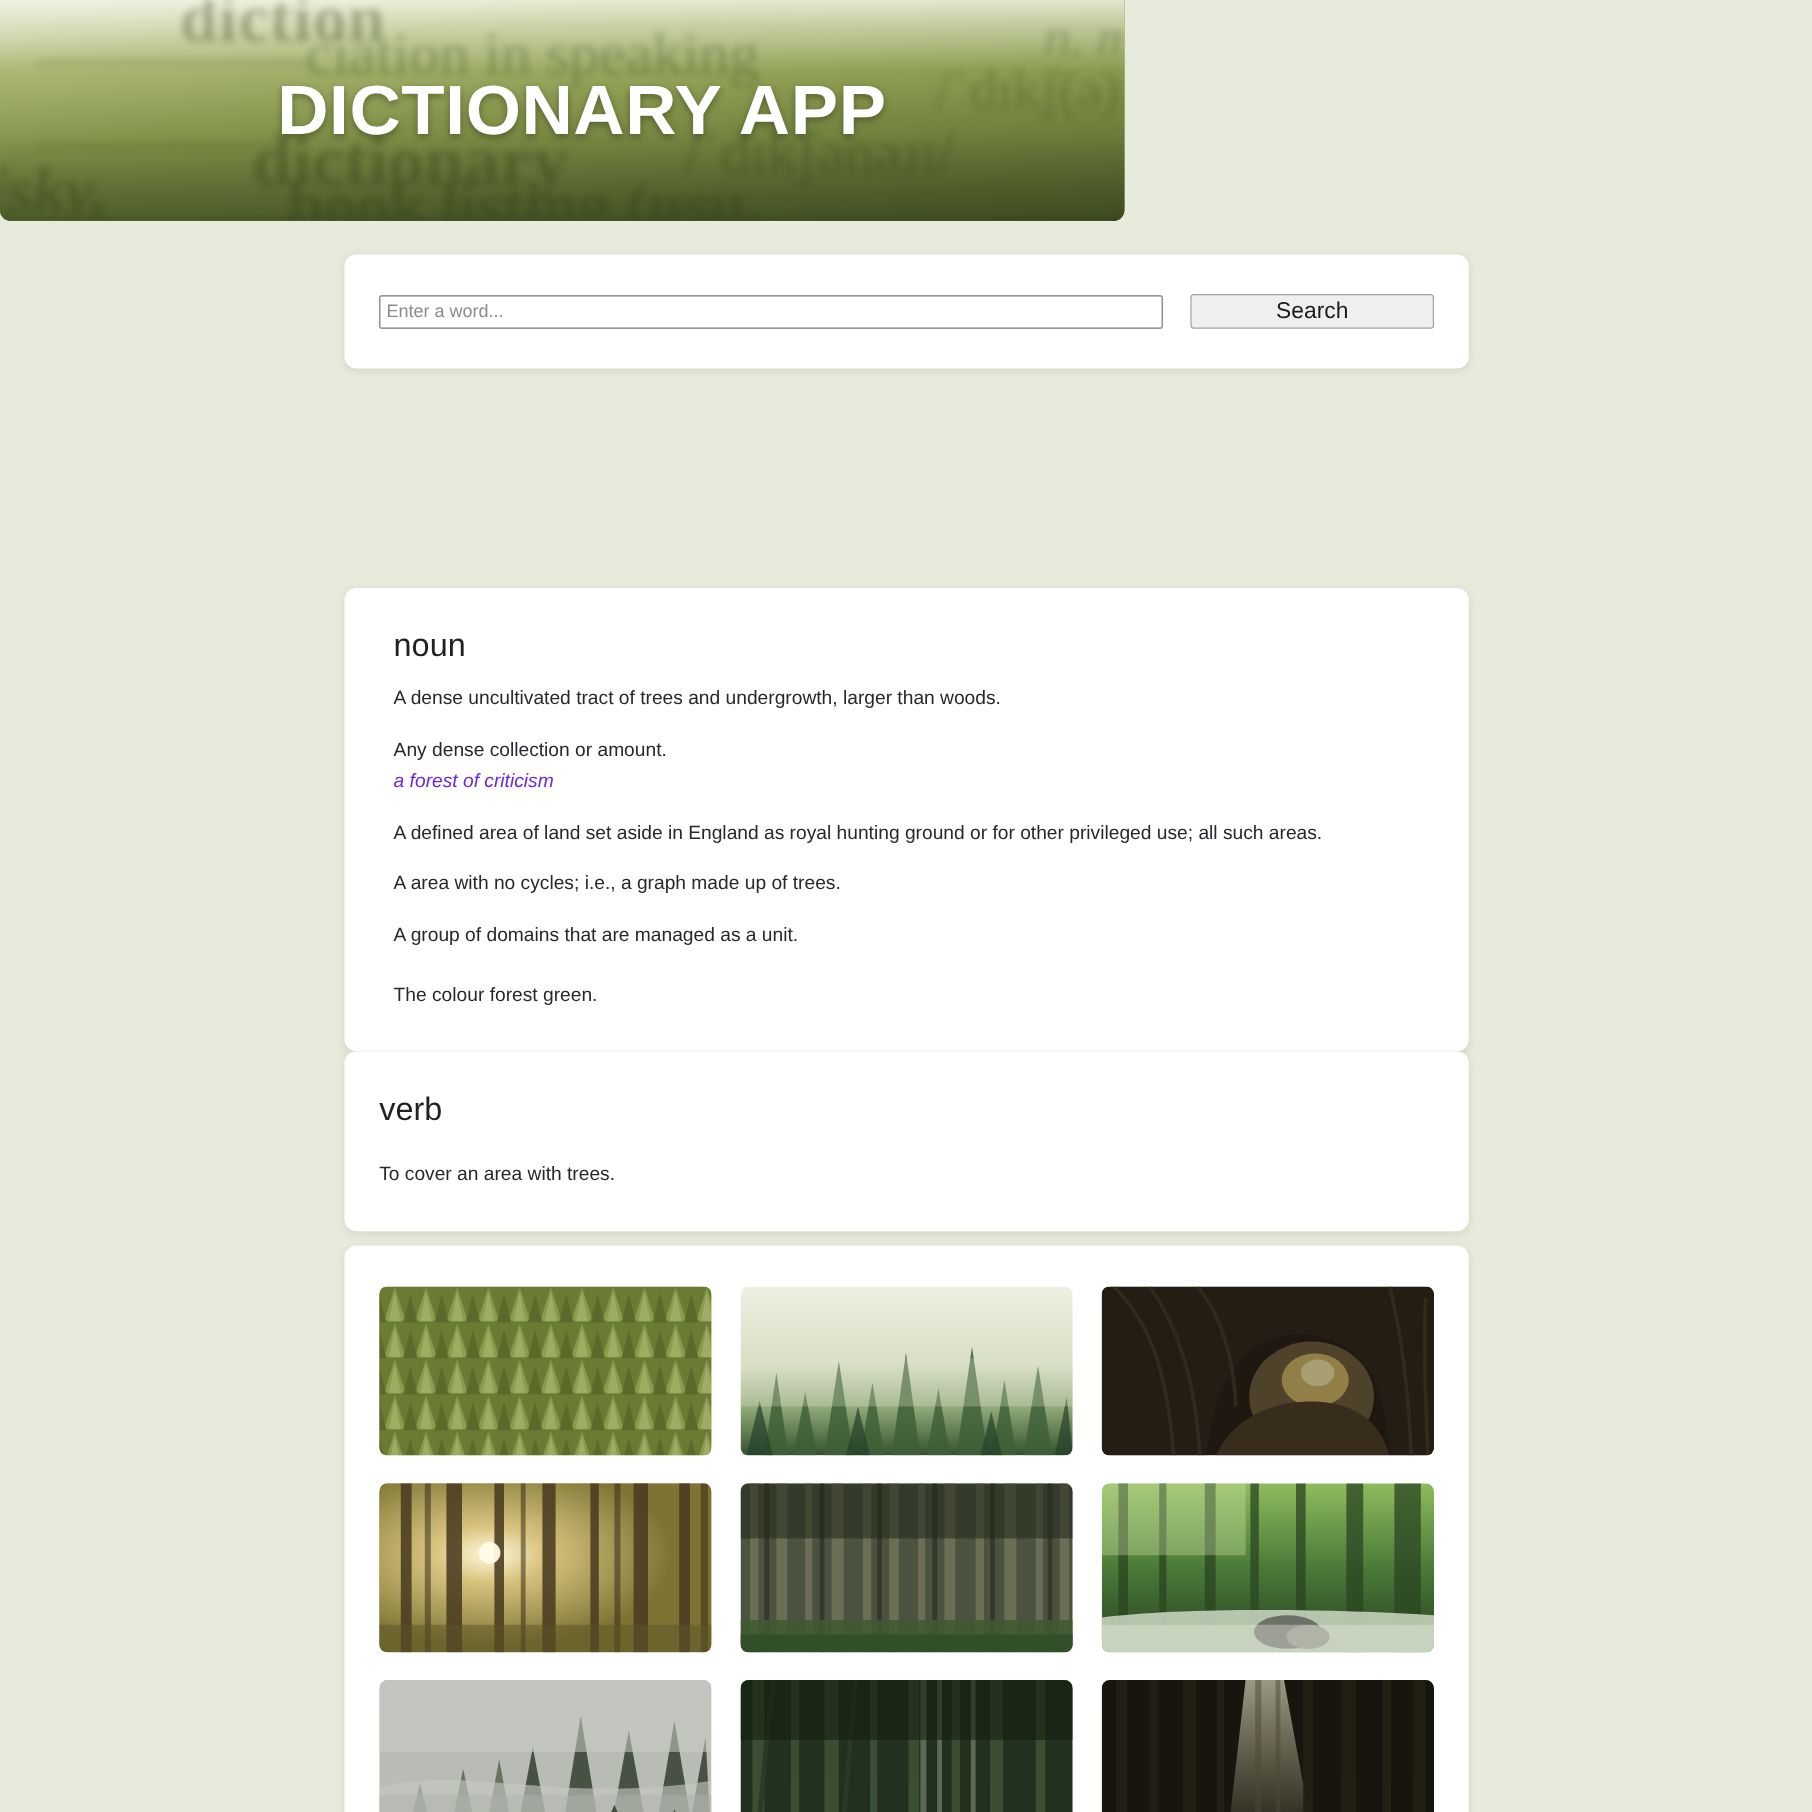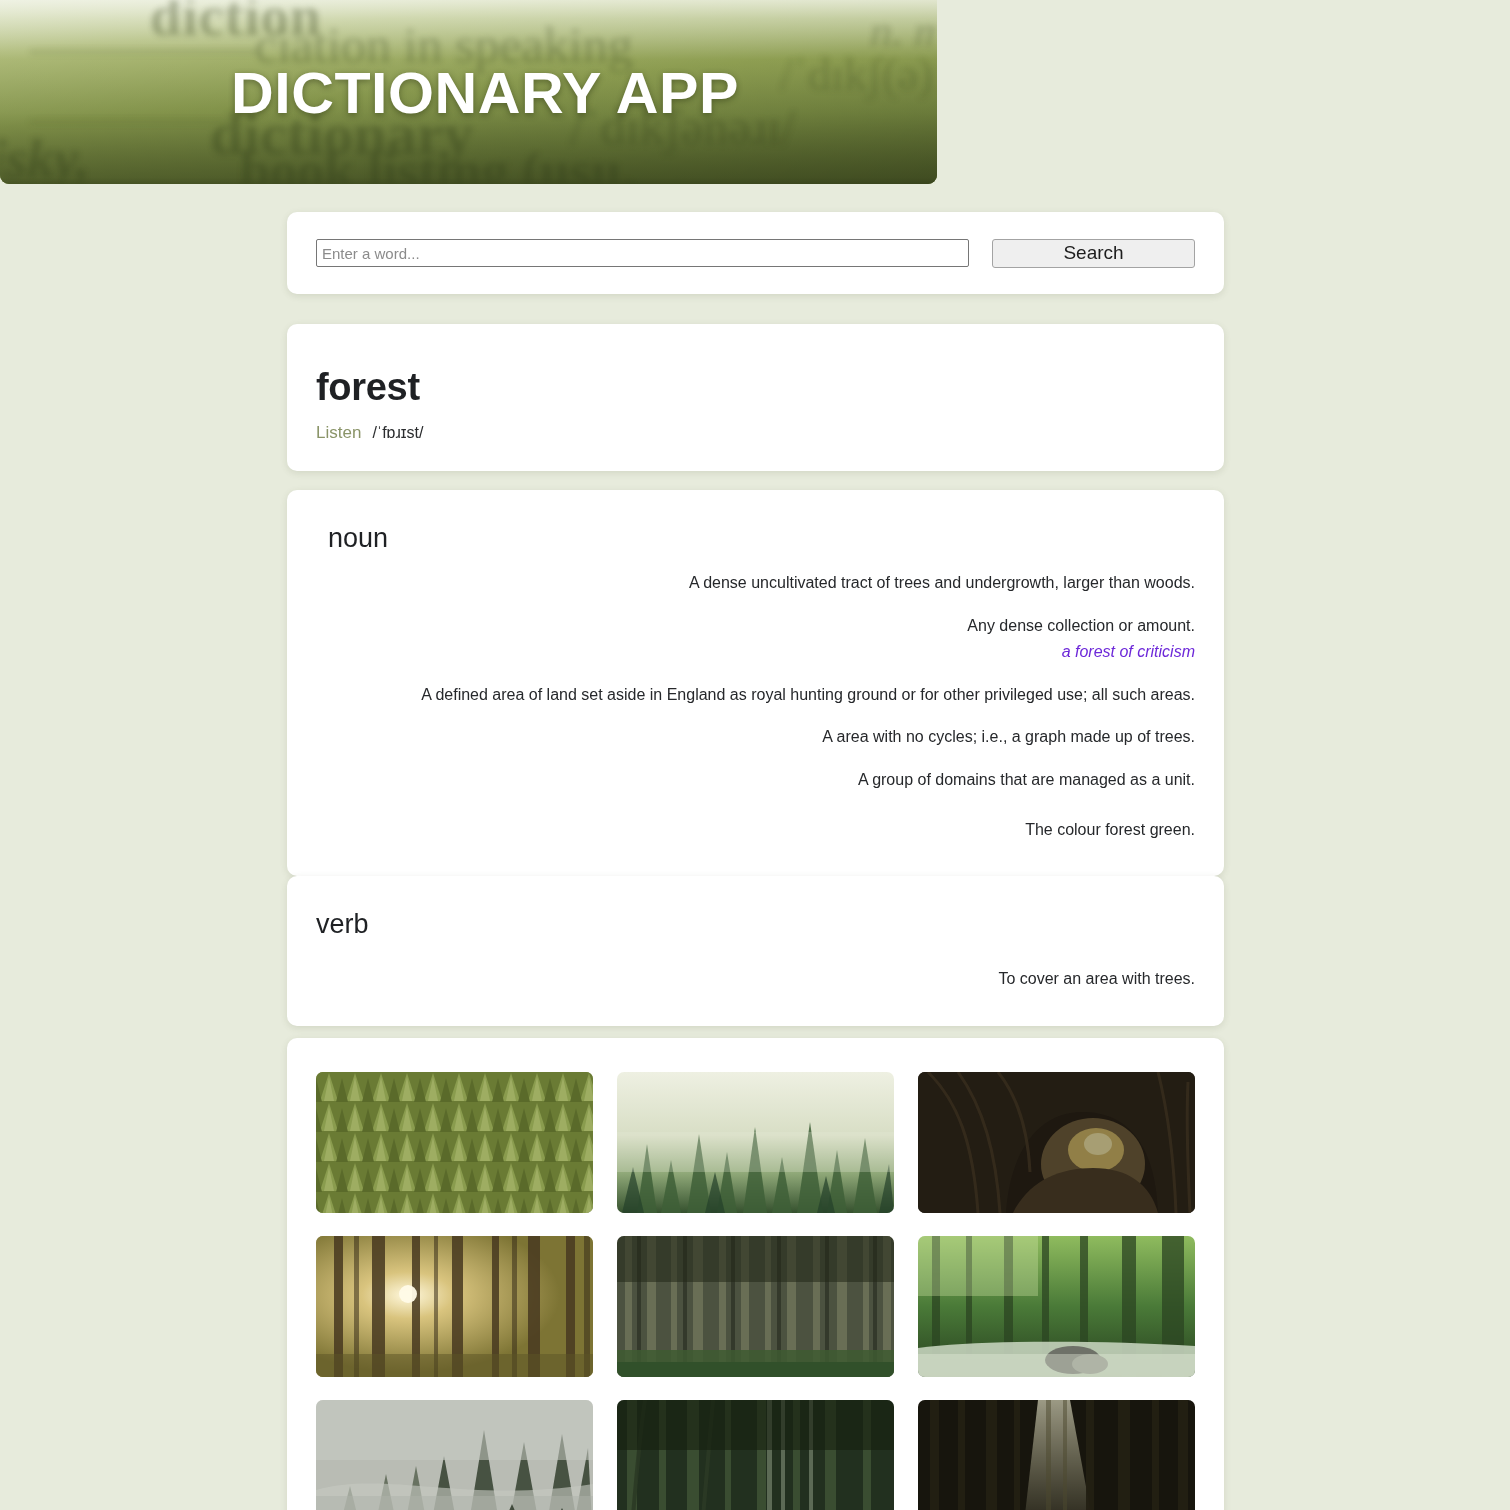--- a/index.html
+++ b/index.html
@@ -86,21 +86,21 @@
     background: #ffffff;
     border-radius: 10px;
     box-shadow: 0 2px 7px rgba(70,80,50,0.13);
     width: 937px;
   }
 
   .search-card {
     position: absolute;
     left: 287px;
     top: 212px;
-    height: 82px;
+    height: 95px;
     display: flex;
     align-items: center;
     padding: 0 29px;
     gap: 23px;
   }
   .search-input {
     flex: 1 1 auto;
     height: 28px;
     border: 1px solid #767676;
     border-radius: 2px;
@@ -148,21 +148,21 @@
 
   .pos-card { position: absolute; left: 287px; padding: 33px 29px 36px 29px; }
   .pos-noun { top: 490px; padding-left: 41px; }
   .pos-verb { top: 876px; }
   .pos-title {
     font-size: 27px;
     font-weight: 400;
     color: #1f2124;
     margin: 0 0 18px 0;
   }
-  .def-block { margin-bottom: 21px; text-align: right; }
+  .def-block { margin-bottom: 21px; }
   .def-block:last-child { margin-bottom: 0; margin-top: 28px; }
   .def-text {
     font-size: 16px;
     line-height: 1.35;
     color: #26282b;
     margin: 0;
   }
   .def-example {
     font-size: 16px;
     line-height: 1.35;
@@ -214,27 +214,20 @@
       <div class="hw hw7">risky,</div>
     </div>
     <div class="app-title">DICTIONARY APP</div>
   </div>
 
   <div class="card search-card">
     <input class="search-input" type="text" placeholder="Enter a word..." style="">
     <button class="search-btn">Search</button>
   </div>
 
-  <div class="card word-card">
-    <h1 class="word-title">forest</h1>
-    <div class="phon-row">
-      <span class="listen-link">Listen</span>
-      <span class="phonetic">/ˈfɒɹɪst/</span>
-    </div>
-  </div>
 
   <div class="card pos-card pos-noun">
     <h2 class="pos-title">noun</h2>
     <div class="def-block">
       <p class="def-text">A dense uncultivated tract of trees and undergrowth, larger than woods.</p>
     </div>
     <div class="def-block">
       <p class="def-text">Any dense collection or amount.</p>
       <p class="def-example">a forest of criticism</p>
     </div>

